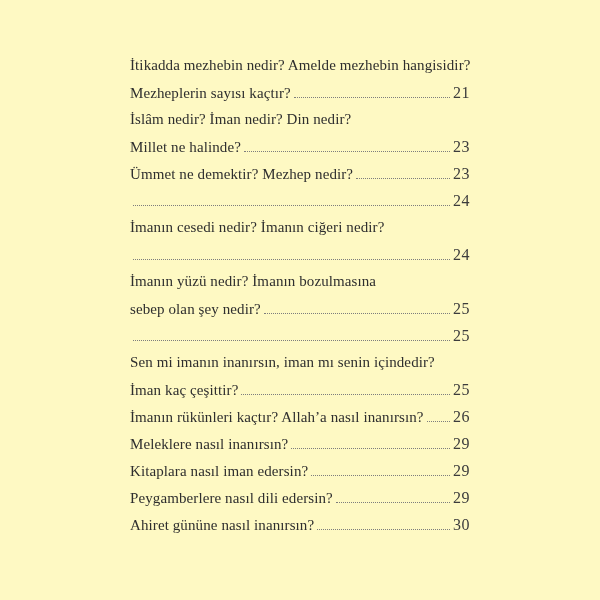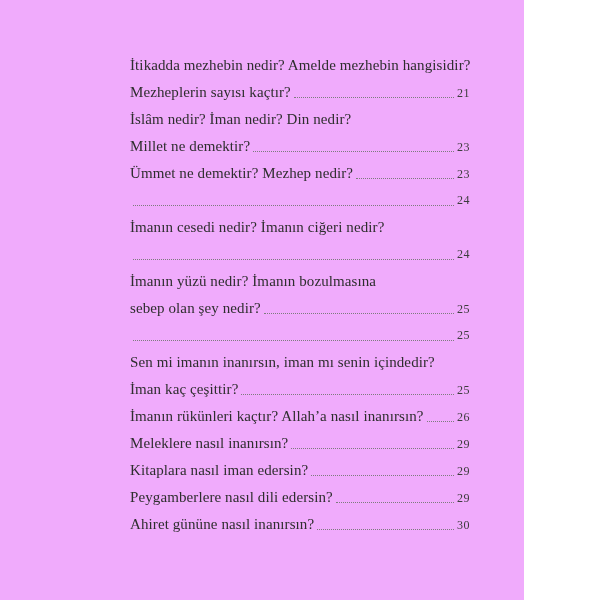--- a/index.html
+++ b/index.html
@@ -2,23 +2,23 @@
 <html><head>
 <meta charset="utf-8">
 <style>
   html, body {
     margin: 0;
     padding: 0;
     background: #ffffff;
   }
   .page {
     position: relative;
-    width: 524px;
+    width: 600px;
     height: 600px;
-    background: #f0abfc;
+    background: #fef9c3;
     overflow: hidden;
     font-family: "Liberation Serif", "DejaVu Serif", serif;
   }
   .toc {
     position: absolute;
     left: 130px;
     top: 52px;
     width: 340px;
   }
   .toc-row {
@@ -34,21 +34,21 @@
     letter-spacing: 0.1px;
   }
   .toc-leader {
     flex: 1 1 auto;
     min-width: 8px;
     border-bottom: 1.6px dotted #7d7d7d;
     align-self: flex-end;
     margin: 0 3px 8px 3px;
   }
   .toc-page {
-    font-size: 12px;
+    font-size: 16px;
     color: #3c3c3c;
     letter-spacing: 0.5px;
   }
 </style>
 </head>
 <body>
 
 <div class="page">
   <div class="toc">
       <div class="toc-row">
@@ -56,21 +56,21 @@
       </div>
       <div class="toc-row">
         <span class="toc-text">Mezheplerin sayısı kaçtır?</span>
         <span class="toc-leader"></span>
         <span class="toc-page">21</span>
       </div>
       <div class="toc-row">
         <span class="toc-text">İslâm nedir? İman nedir? Din nedir?</span>
       </div>
       <div class="toc-row">
-        <span class="toc-text">Millet ne demektir?</span>
+        <span class="toc-text">Millet ne halinde?</span>
         <span class="toc-leader"></span>
         <span class="toc-page">23</span>
       </div>
       <div class="toc-row">
         <span class="toc-text">Ümmet ne demektir? Mezhep nedir?</span>
         <span class="toc-leader"></span>
         <span class="toc-page">23</span>
       </div>
       <div class="toc-row">
         <span class="toc-leader"></span>

